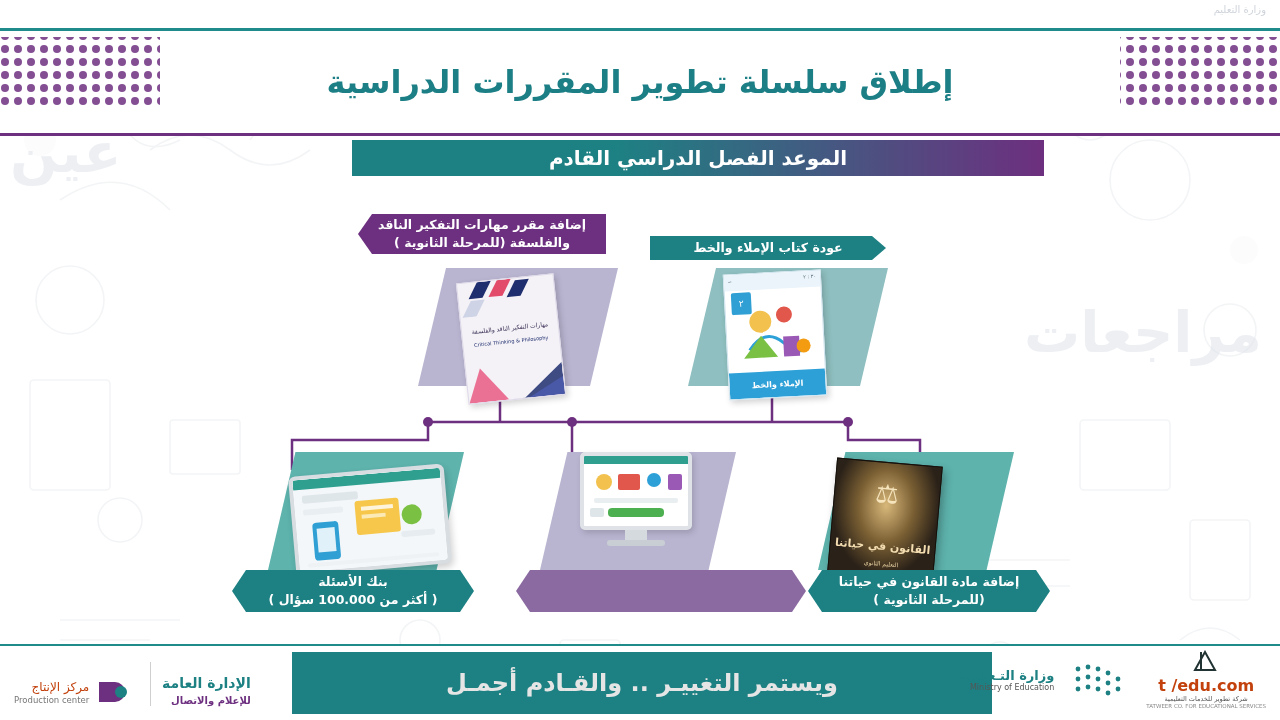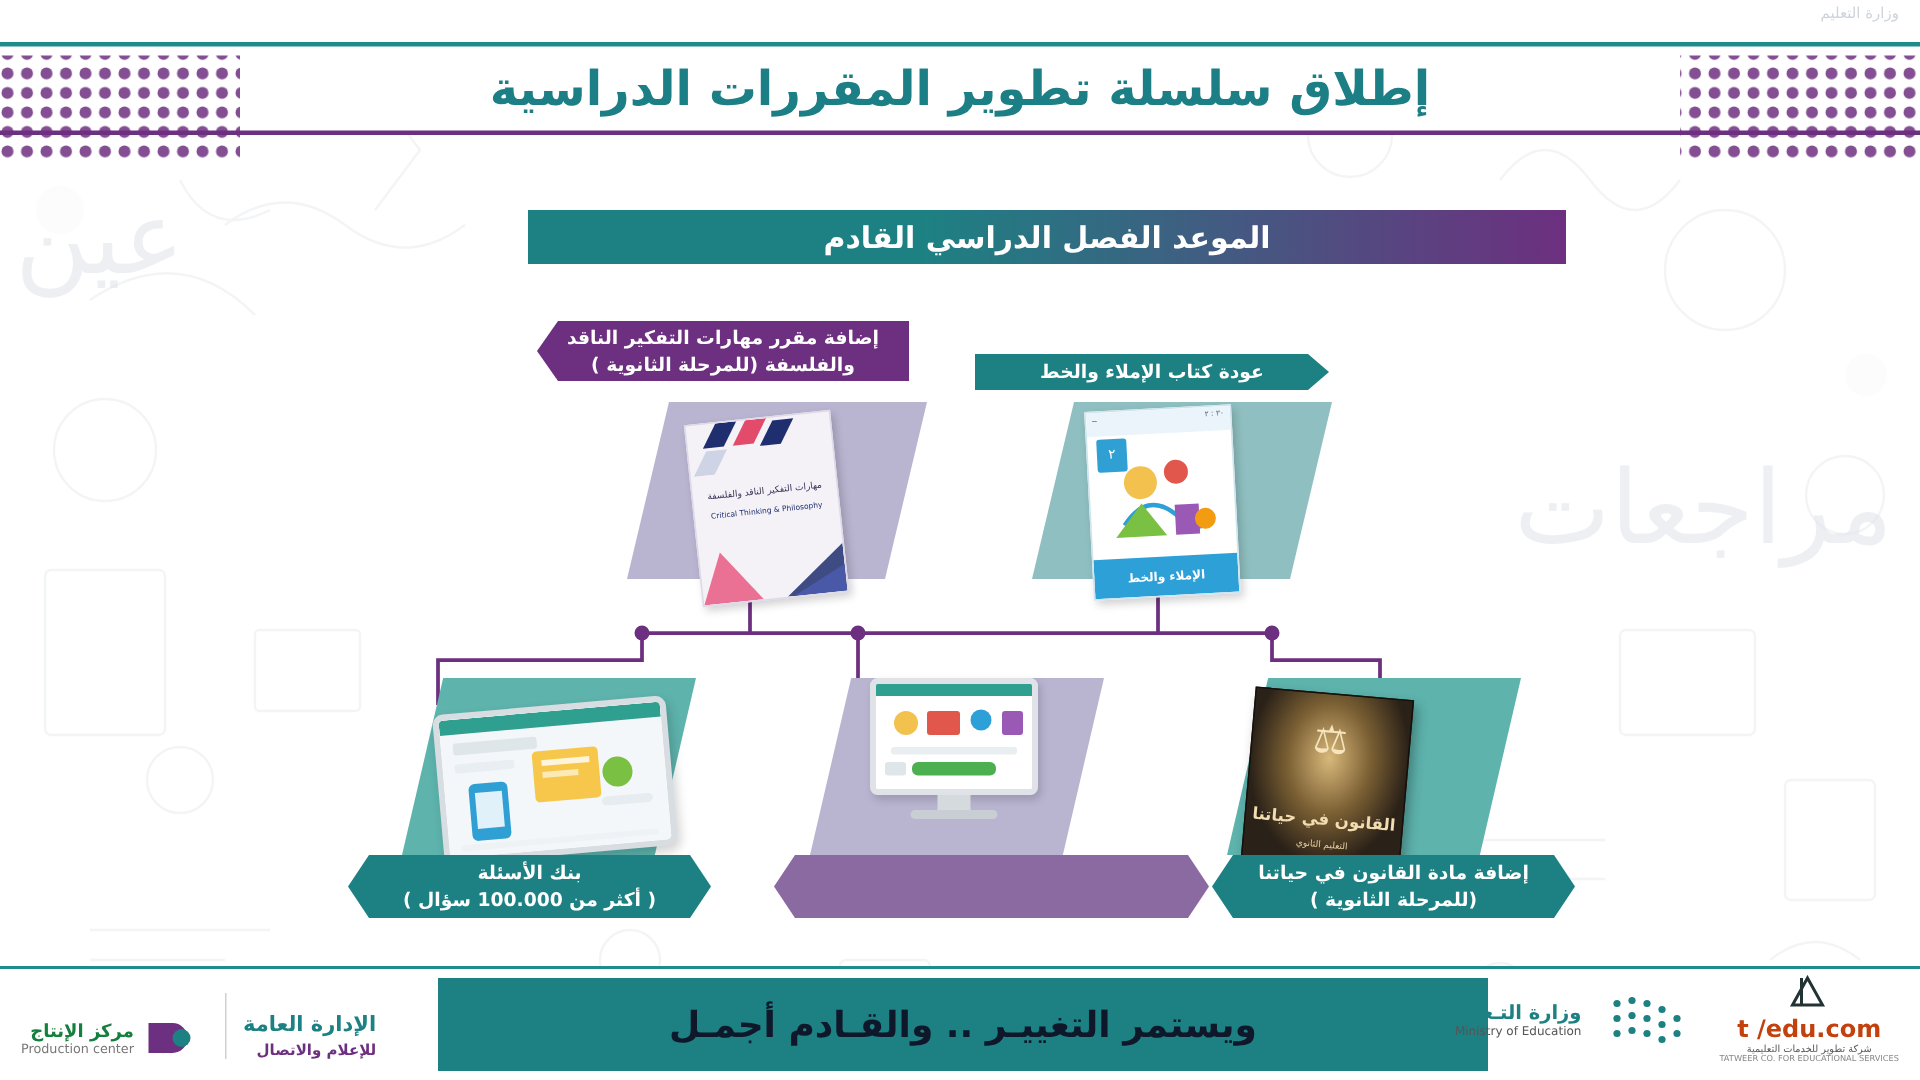--- a/index.html
+++ b/index.html
@@ -9,26 +9,26 @@
     background:#ffffff;
   }
   
   .bg{
     position:absolute;inset:0;
     background:#ffffff;
     overflow:hidden;
   }
   .bg svg{position:absolute;inset:0;width:1280px;height:720px;opacity:.22;}
   .bg .ghost-word{
-    position:absolute;font-size:68px;font-weight:normal;color:#dfe3ea;opacity:.55;
+    position:absolute;font-size:56px;font-weight:bold;color:#dfe3ea;opacity:.55;
     letter-spacing:2px;
   }
   
   .header{
-    position:absolute;left:0;top:28px;width:1280px;height:62px;
+    position:absolute;left:0;top:28px;width:1280px;height:108px;
     background:#ffffff;
     border-top:3px solid #1f8b8b;
     border-bottom:3px solid #6d2f7f;
     display:flex;align-items:center;justify-content:center;
     box-sizing:border-box;
   }
   .header .title{
     font-size:32px;font-weight:bold;color:#1d7f86;letter-spacing:0px;
     text-align:center;
   }
@@ -106,24 +106,24 @@
 
   
   .footer{
     position:absolute;left:0;bottom:0;width:1280px;height:74px;background:#ffffff;
     border-top:2px solid #1f8b8b;
   }
   .footer-band{
     position:absolute;left:292px;bottom:6px;width:700px;height:62px;background:#1d8183;
     display:flex;align-items:center;justify-content:center;
   }
-  .footer-band .t{color:#0f172a;font-size:24px;font-weight:bold;letter-spacing:1px;}
+  .footer-band .t{color:#e5e5e5;font-size:24px;font-weight:bold;letter-spacing:1px;}
   .f-logo-left{position:absolute;left:14px;bottom:12px;display:flex;align-items:center;gap:8px;}
   .f-logo-left .blk{text-align:right;line-height:1.25;}
-  .f-logo-left .ar{font-size:12px;font-weight:bold;color:#15803d;}
+  .f-logo-left .ar{font-size:12px;font-weight:normal;color:#c2410c;}
   .f-logo-left .en{font-size:8.5px;color:#777;}
   .f-sep{position:absolute;left:150px;bottom:14px;width:1px;height:44px;background:#cfcfcf;}
   .f-admin{position:absolute;left:162px;bottom:12px;text-align:right;line-height:1.4;}
   .f-admin .a1{font-size:14px;font-weight:bold;color:#1d8183;margin-top:20px;}
   .f-admin .a2{font-size:10px;color:#6d2f7f;font-weight:bold;}
   .f-right{position:absolute;right:14px;bottom:10px;display:flex;align-items:center;gap:18px;}
   .f-moe{text-align:right;line-height:1.2;}
   .f-moe .m1{font-size:13px;font-weight:bold;color:#1d8183;letter-spacing:1px;}
   .f-moe .m2{font-size:8px;color:#555;}
   .f-tedu{text-align:center;line-height:1.2;}

